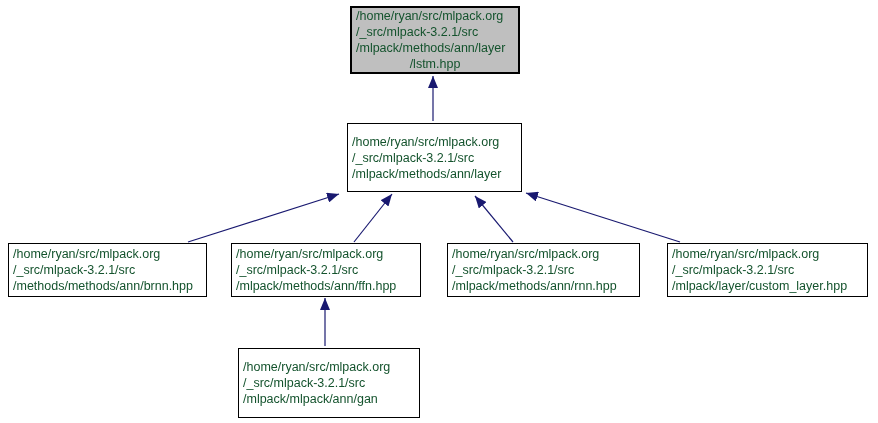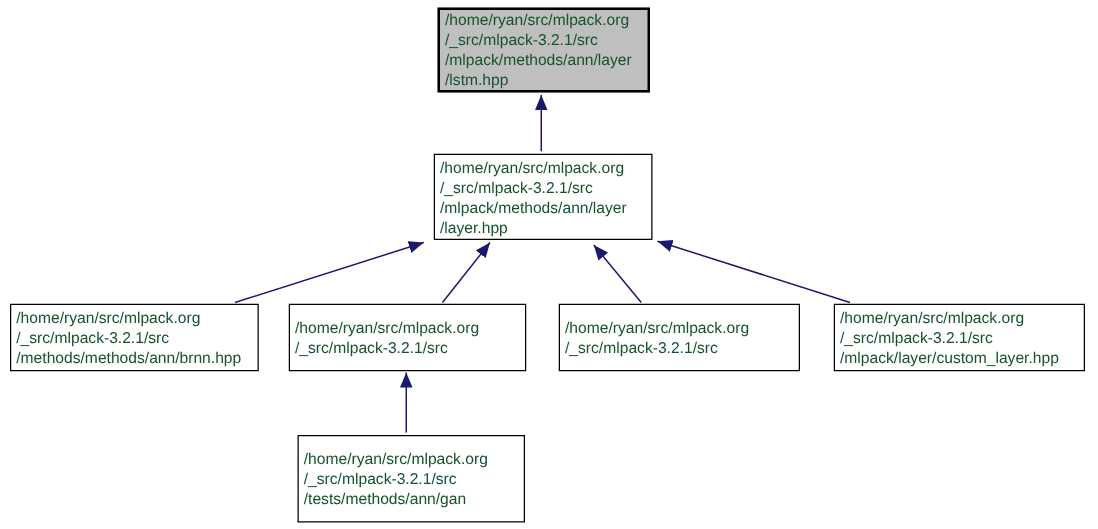--- a/index.html
+++ b/index.html
@@ -35,21 +35,21 @@
     display: flex;
     flex-direction: column;
     justify-content: center;
     cursor: pointer;
   }
   .node.highlight {
     background: #bfbfbf;
     border-width: 2px;
   }
   .node .line { text-align: left; }
-  .node .line.center { }
+  .node .line.center { text-align: center; }
 
   
   #node-lstm   { left: 350px; top: 6px;   width: 170px; height: 68px; }
   #node-layer  { left: 347px; top: 123px; width: 175px; height: 69px; }
   #node-brnn   { left: 8px;   top: 243px; width: 199px; height: 54px; }
   #node-ffn    { left: 231px; top: 243px; width: 190px; height: 54px; }
   #node-rnn    { left: 447px; top: 243px; width: 193px; height: 54px; }
   #node-custom { left: 667px; top: 243px; width: 201px; height: 54px; }
   #node-gan    { left: 238px; top: 348px; width: 182px; height: 70px; }
 
@@ -82,44 +82,45 @@
     <div class="line">/home/ryan/src/mlpack.org</div>
     <div class="line">/_src/mlpack-3.2.1/src</div>
     <div class="line">/mlpack/methods/ann/layer</div>
     <div class="line center">/lstm.hpp</div>
   </div>
 
   <div id="node-layer" class="node">
     <div class="line">/home/ryan/src/mlpack.org</div>
     <div class="line">/_src/mlpack-3.2.1/src</div>
     <div class="line">/mlpack/methods/ann/layer</div>
-    <div class="line center">/layer.hpp</div>
   </div>
 
   <div id="node-brnn" class="node">
     <div class="line">/home/ryan/src/mlpack.org</div>
     <div class="line">/_src/mlpack-3.2.1/src</div>
     <div class="line">/methods/methods/ann/brnn.hpp</div>
   </div>
 
   <div id="node-ffn" class="node">
     <div class="line">/home/ryan/src/mlpack.org</div>
     <div class="line">/_src/mlpack-3.2.1/src</div>
+    <div class="line">/mlpack/methods/ann/ffn.hpp</div>
   </div>
 
   <div id="node-rnn" class="node">
     <div class="line">/home/ryan/src/mlpack.org</div>
     <div class="line">/_src/mlpack-3.2.1/src</div>
+    <div class="line">/mlpack/methods/ann/rnn.hpp</div>
   </div>
 
   <div id="node-custom" class="node">
     <div class="line">/home/ryan/src/mlpack.org</div>
     <div class="line">/_src/mlpack-3.2.1/src</div>
     <div class="line">/mlpack/layer/custom_layer.hpp</div>
   </div>
 
   <div id="node-gan" class="node">
     <div class="line">/home/ryan/src/mlpack.org</div>
     <div class="line">/_src/mlpack-3.2.1/src</div>
-    <div class="line">/tests/methods/ann/gan</div>
+    <div class="line">/mlpack/mlpack/ann/gan</div>
   </div>
 
 </div>
 
 </body></html>

